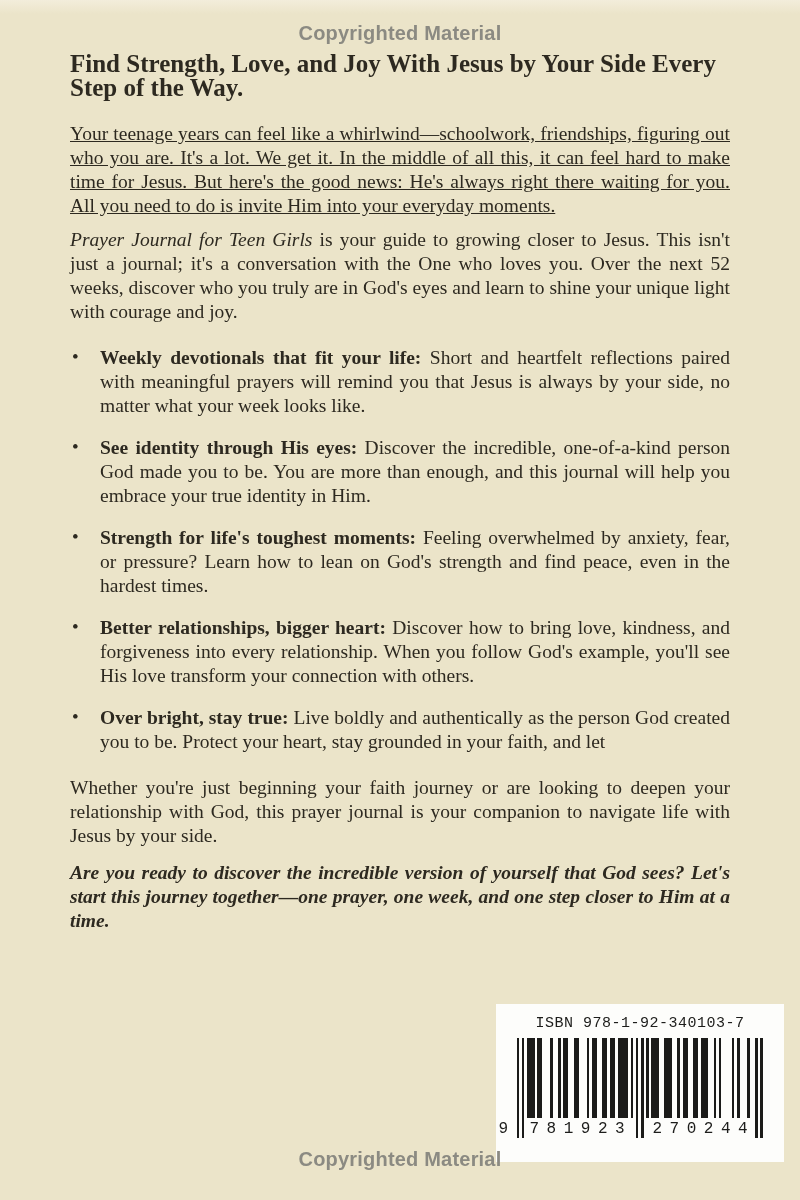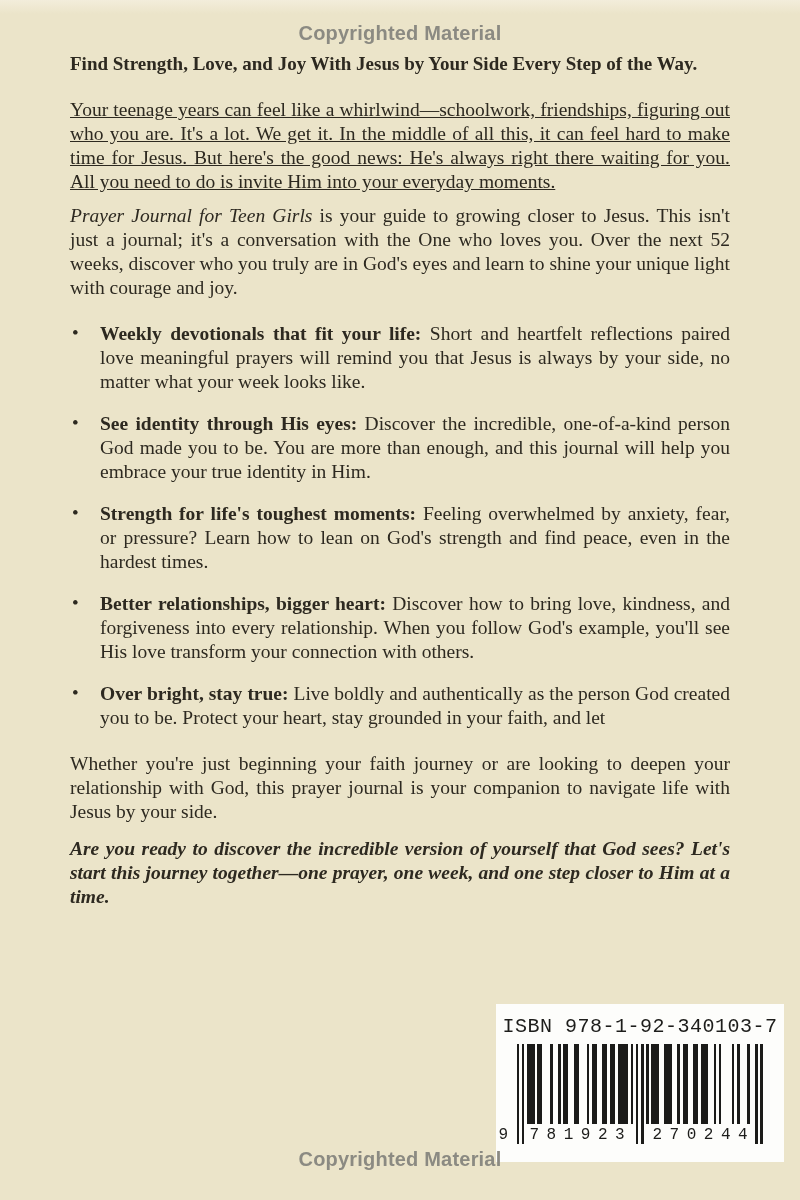--- a/index.html
+++ b/index.html
@@ -24,21 +24,21 @@
   }
   .copyright-note.top { top:22px; }
   .copyright-note.bottom { top:1148px; }
 
   .content {
     position:absolute; left:70px; top:48px; width:660px;
   }
 
   .headline {
     margin:4px 0 4px 0;
-    font-size:19px; line-height:24px; font-weight:bold;
+    font-size:25px; line-height:24px; font-weight:bold;
     text-align:left;
     font-family:Liberation Serif, serif;
   }
 
   .content p {
     margin:0;
     font-size:19.5px; line-height:24px;
     text-align:justify;
   }
   .p-intro   { margin-top:22px !important;text-decoration:underline; }
@@ -67,21 +67,21 @@
   .barcode-box {
     position:absolute; left:496px; top:1004px;
     width:288px; height:158px;
     background:#fdfdfb;
     box-sizing:border-box;
     padding-top:8px;
   }
   .isbn-label {
     text-align:center;
     font-family:"Liberation Mono", "DejaVu Sans Mono", monospace;
-    font-size:20px; letter-spacing:0.5px;
+    font-size:15px; letter-spacing:0.5px;
     color:#1d1d1b;
     margin-top:3px;
   }
   .barcode-inner {
     position:relative;
     width:247px; margin:6px auto 0 auto;
     height:104px;
   }
   .bars { display:flex; align-items:flex-start; height:100px; }
   .bars .m { height:80px; }
@@ -108,21 +108,21 @@
 
     <h1 class="headline">Find Strength, Love, and Joy With Jesus by Your Side Every Step of the Way.</h1>
 
     <p class="p-intro">Your teenage years can feel like a whirlwind—schoolwork, friendships, figuring out who you are. It's a lot. We get it. In the middle of all this, it can feel hard to make time for Jesus. But here's the good news: He's always right there waiting for you. All you need to do is invite Him into your everyday moments.</p>
 
     <p class="p-about"><em>Prayer Journal for Teen Girls</em><span> is your guide to growing closer to Jesus. This isn't just a journal; it's a conversation with the One who loves you. Over the next 52 weeks, discover who you truly are in God's eyes and learn to shine your unique light with courage and joy.</span></p>
 
 
     <ul class="features">
       <li>
-        <span class="marker">•</span><span class="lead">Weekly devotionals that fit your life:</span><span> Short and heartfelt reflections paired love meaningful prayers will remind you that Jesus is always by your side, no matter what your week looks like.</span>
+        <span class="marker">•</span><span class="lead">Weekly devotionals that fit your life:</span><span> Short and heartfelt reflections paired with meaningful prayers will remind you that Jesus is always by your side, no matter what your week looks like.</span>
       </li>
       <li>
         <span class="marker">•</span><span class="lead">See identity through His eyes:</span><span> Discover the incredible, one-of-a-kind person God made you to be. You are more than enough, and this journal will help you embrace your true identity in Him.</span>
       </li>
       <li>
         <span class="marker">•</span><span class="lead">Strength for life's toughest moments:</span><span> Feeling overwhelmed by anxiety, fear, or pressure? Learn how to lean on God's strength and find peace, even in the hardest times.</span>
       </li>
       <li>
         <span class="marker">•</span><span class="lead">Better relationships, bigger heart:</span><span> Discover how to bring love, kindness, and forgiveness into every relationship. When you follow God's example, you'll see His love transform your connection with others.</span>
       </li>

